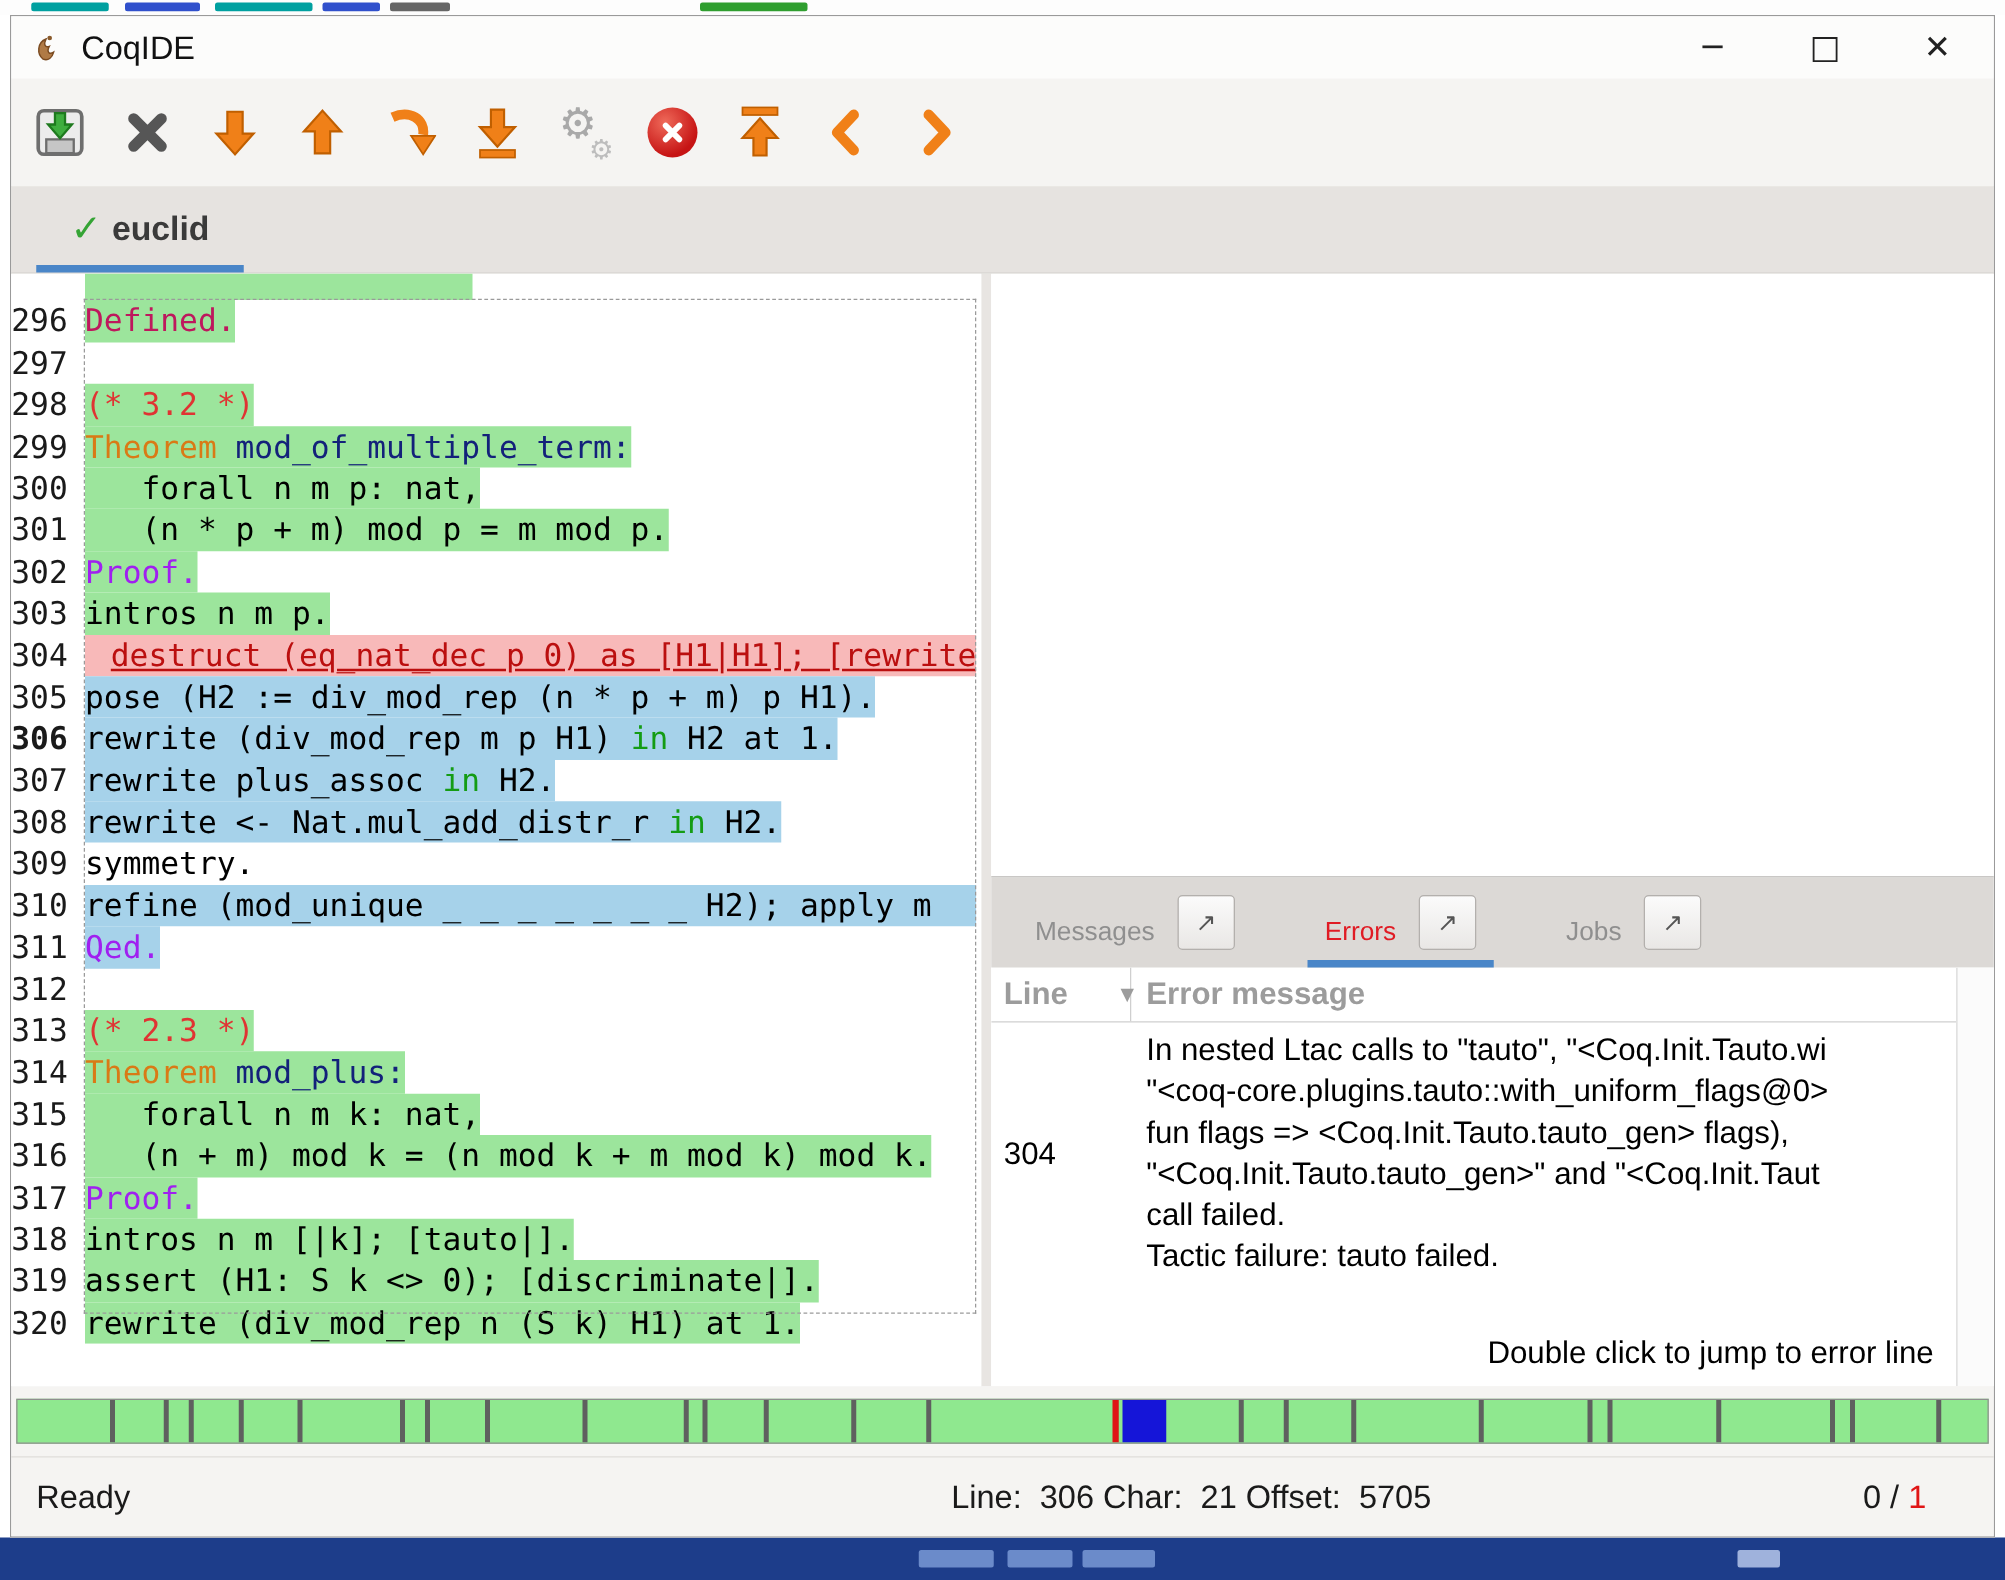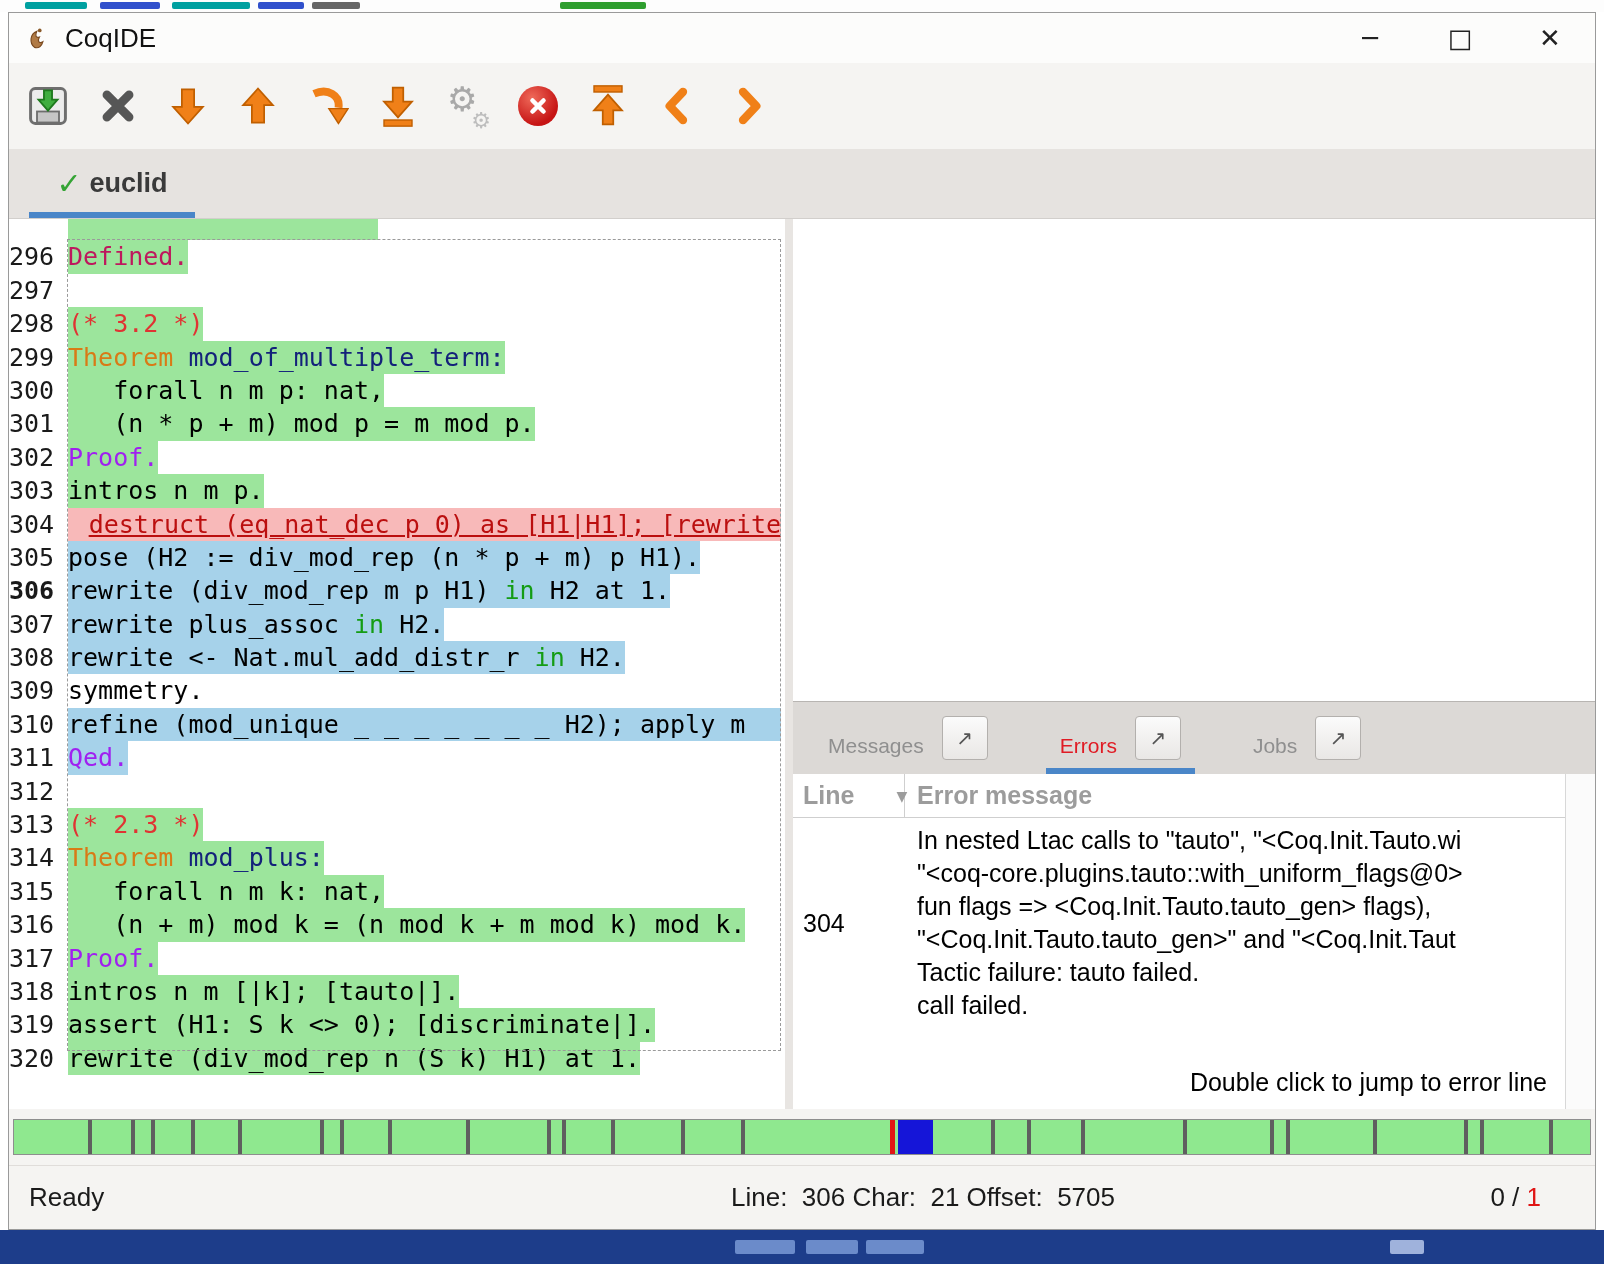--- a/index.html
+++ b/index.html
@@ -102,21 +102,21 @@
   .progress-row { height:56px; display:flex; align-items:center; padding:0 4px; background:#f5f4f2; }
   .pbar { position:relative; flex:1; height:36px; background:#8fe88f; border:1px solid #8e8e8e; overflow:hidden; }
   .tick { position:absolute; top:0; bottom:0; width:4px; background:#5f5f5f; }
   .pmark-red { position:absolute; top:0; bottom:0; width:5px; background:#e01515; }
   .pmark-blue { position:absolute; top:0; bottom:0; background:#1515d8; }
 
   
   .statusbar { height:64px; background:#f5f4f2; position:relative; display:flex; align-items:center;
                font-size:26px; color:#1a1a1a; border-top:1px solid #e0ddda; }
   .st-ready { padding-left:20px; }
-  .st-pos { position:absolute; left:722px; white-space:pre; }
+  .st-pos { position:absolute; left:752px; white-space:pre; }
   .st-count { position:absolute; right:54px; }
   .st-count .err { color:#e01515; }
 </style>
 </head>
 <body>
 
 <div class="screen">
 
   <div class="bg-top">
     <div class="frag" style="left:25px;top:2px;width:62px;height:7px;background:#00a0a0;"></div>
@@ -294,22 +294,22 @@
                 </div>
                 <div class="col-msg">Error message</div>
               </div>
               <div class="erow">
                 <div class="cell-line">304</div>
                 <div class="cell-msg">
                     <div>In nested Ltac calls to "tauto", "&lt;Coq.Init.Tauto.wi</div>
                     <div>"&lt;coq-core.plugins.tauto::with_uniform_flags@0&gt;</div>
                     <div>fun flags =&gt; &lt;Coq.Init.Tauto.tauto_gen&gt; flags),</div>
                     <div>"&lt;Coq.Init.Tauto.tauto_gen&gt;" and "&lt;Coq.Init.Taut</div>
+                    <div>call failed.</div>
                     <div>Tactic failure: tauto failed.</div>
-                    <div>call failed.</div>
                   </div>
               </div>
               <div class="hint">Double click to jump to error line</div>
             </div>
             <div class="scroll-col"></div>
           </div>
         </div>
       </div>
     </div>
 

